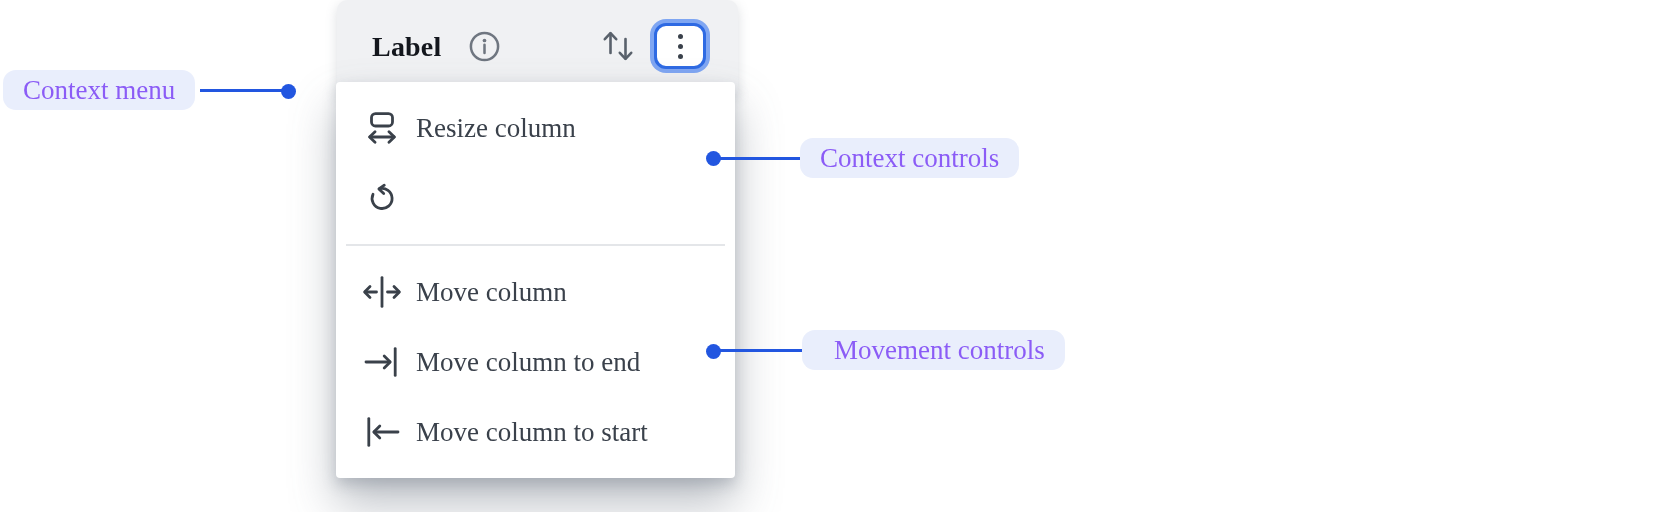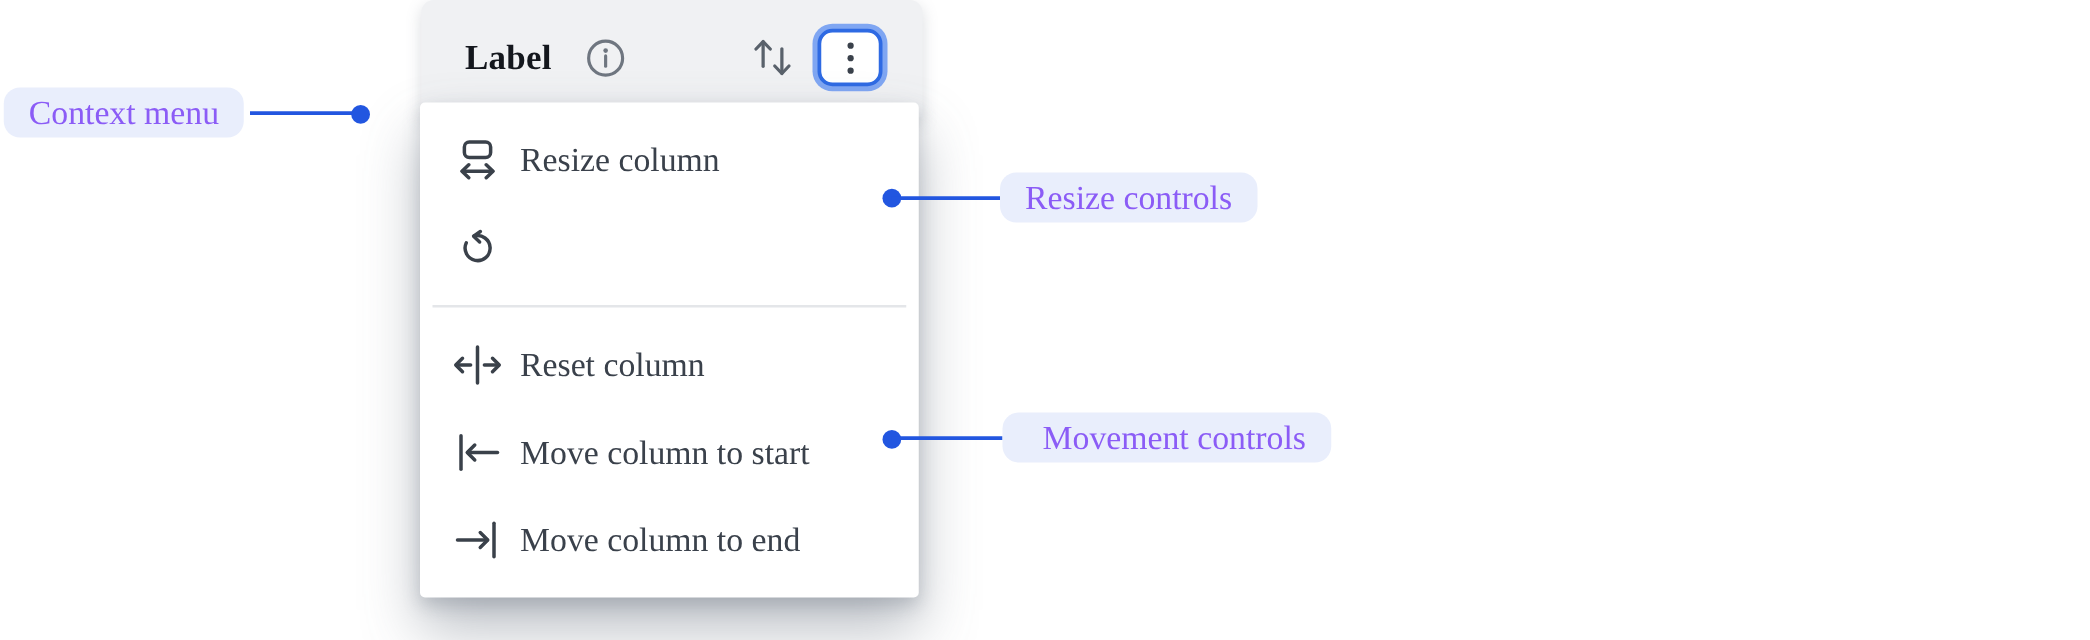--- a/index.html
+++ b/index.html
@@ -110,52 +110,52 @@
     <div class="menu-item">
       <span class="mi-icon">
         <svg viewBox="0 0 40 32" stroke-width="2.8">
           <path d="M20 1.6 V30.4"></path>
           <path d="M14.5 16 H3.2"></path>
           <path d="M8 10.6 L2.6 16 L8 21.4"></path>
           <path d="M25.5 16 H36.8"></path>
           <path d="M32 10.6 L37.4 16 L32 21.4"></path>
         </svg>
       </span>
-      <span class="mi-label">Reset column</span>
+      <span class="mi-label">Move column</span>
+    </div>
+
+    <div class="menu-item">
+      <span class="mi-icon">
+        <svg viewBox="0 0 40 32" stroke-width="2.8">
+          <path d="M33.2 2.6 V29.4"></path>
+          <path d="M4 16 H27.8"></path>
+          <path d="M22.2 10 L28.2 16 L22.2 22"></path>
+        </svg>
+      </span>
+      <span class="mi-label">Move column to end</span>
     </div>
 
     <div class="menu-item">
       <span class="mi-icon">
         <svg viewBox="0 0 40 32" stroke-width="2.8">
           <path d="M6.8 2.6 V29.4"></path>
           <path d="M36 16 H12.2"></path>
           <path d="M17.8 10 L11.8 16 L17.8 22"></path>
         </svg>
       </span>
       <span class="mi-label">Move column to start</span>
     </div>
 
-    <div class="menu-item">
-      <span class="mi-icon">
-        <svg viewBox="0 0 40 32" stroke-width="2.8">
-          <path d="M33.2 2.6 V29.4"></path>
-          <path d="M4 16 H27.8"></path>
-          <path d="M22.2 10 L28.2 16 L22.2 22"></path>
-        </svg>
-      </span>
-      <span class="mi-label">Move column to end</span>
-    </div>
-
   </div>
 
   <span class="pill" style="left:3px;top:70px;">Context menu</span>
   <span class="callout-line" style="left:200px;top:89px;width:88px;"></span>
   <span class="callout-dot" style="left:281px;top:84px;"></span>
 
   <span class="callout-dot" style="left:706px;top:151px;"></span>
   <span class="callout-line" style="left:713px;top:157px;width:87px;"></span>
-  <span class="pill" style="left:800px;top:138px;">Resize controls</span>
+  <span class="pill" style="left:800px;top:138px;">Context controls</span>
 
   <span class="callout-dot" style="left:706px;top:344px;"></span>
   <span class="callout-line" style="left:713px;top:349px;width:89px;"></span>
   <span class="pill" style="left:802px;top:330px;padding-left:32px;">Movement controls</span>
 
 </div>
 
 </body></html>

